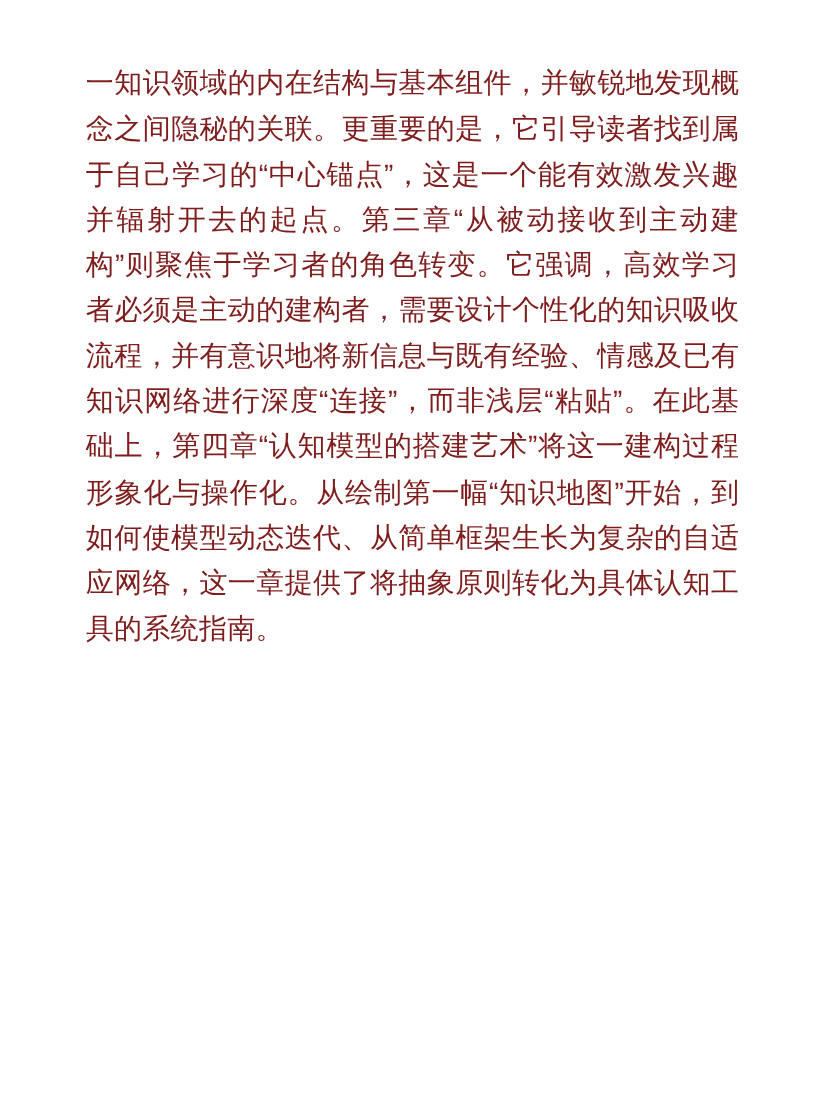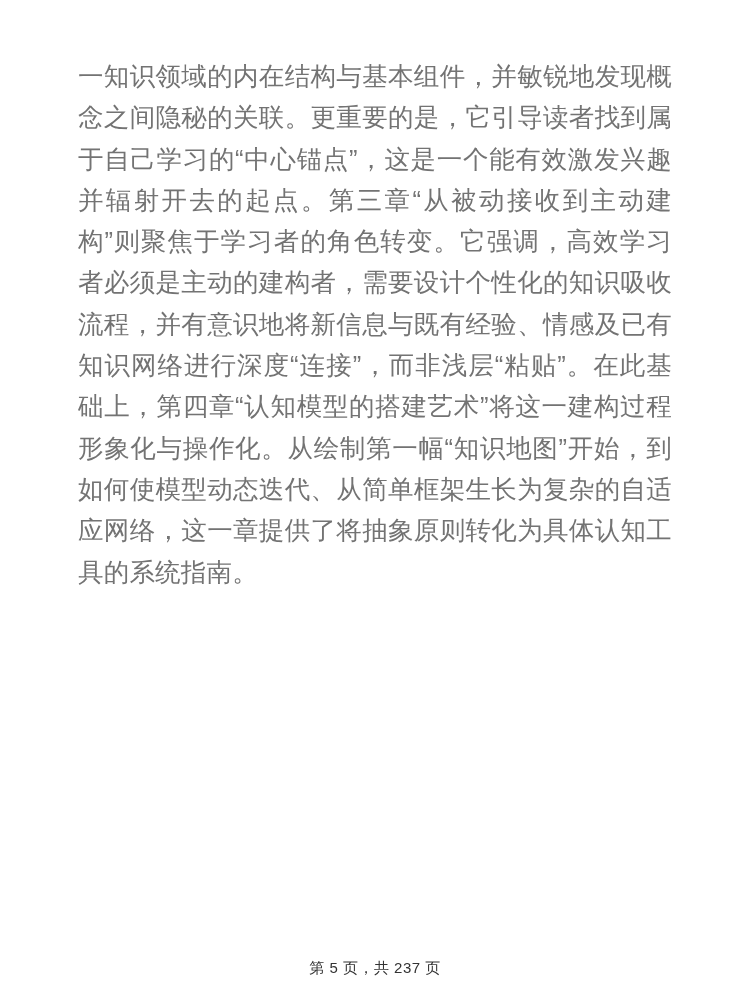--- a/index.html
+++ b/index.html
@@ -21,21 +21,21 @@
     box-sizing: border-box;
     padding: 56px 78px 0 78px;
     background: #ffffff;
   }
   .body-text {
     font-size: 25.5px;
     line-height: 1.62;
     text-align: justify;
     text-justify: inter-character;
     letter-spacing: 0.2px;
-    color: #737373;
+    color: #7f1d1d;
   }
   .para {
     margin: 0 0 18px 0;
     text-indent: 0;
   }
   .para + .para {
     margin-top: 6px;
   }
   .footer {
     position: absolute;
@@ -48,14 +48,13 @@
     letter-spacing: 0.5px;
   }
 </style>
 </head>
 <body>
 
 <div class="page">
   <div class="body-text">
     <p class="para">一知识领域的内在结构与基本组件，并敏锐地发现概念之间隐秘的关联。更重要的是，它引导读者找到属于自己学习的“中心锚点”，这是一个能有效激发兴趣并辐射开去的起点。第三章“从被动接收到主动建构”则聚焦于学习者的角色转变。它强调，高效学习者必须是主动的建构者，需要设计个性化的知识吸收流程，并有意识地将新信息与既有经验、情感及已有知识网络进行深度“连接”，而非浅层“粘贴”。在此基础上，第四章“认知模型的搭建艺术”将这一建构过程形象化与操作化。从绘制第一幅“知识地图”开始，到如何使模型动态迭代、从简单框架生长为复杂的自适应网络，这一章提供了将抽象原则转化为具体认知工具的系统指南。</p>
   </div>
-  <div class="footer">第 5 页，共 237 页</div>
 </div>
 
 </body></html>

